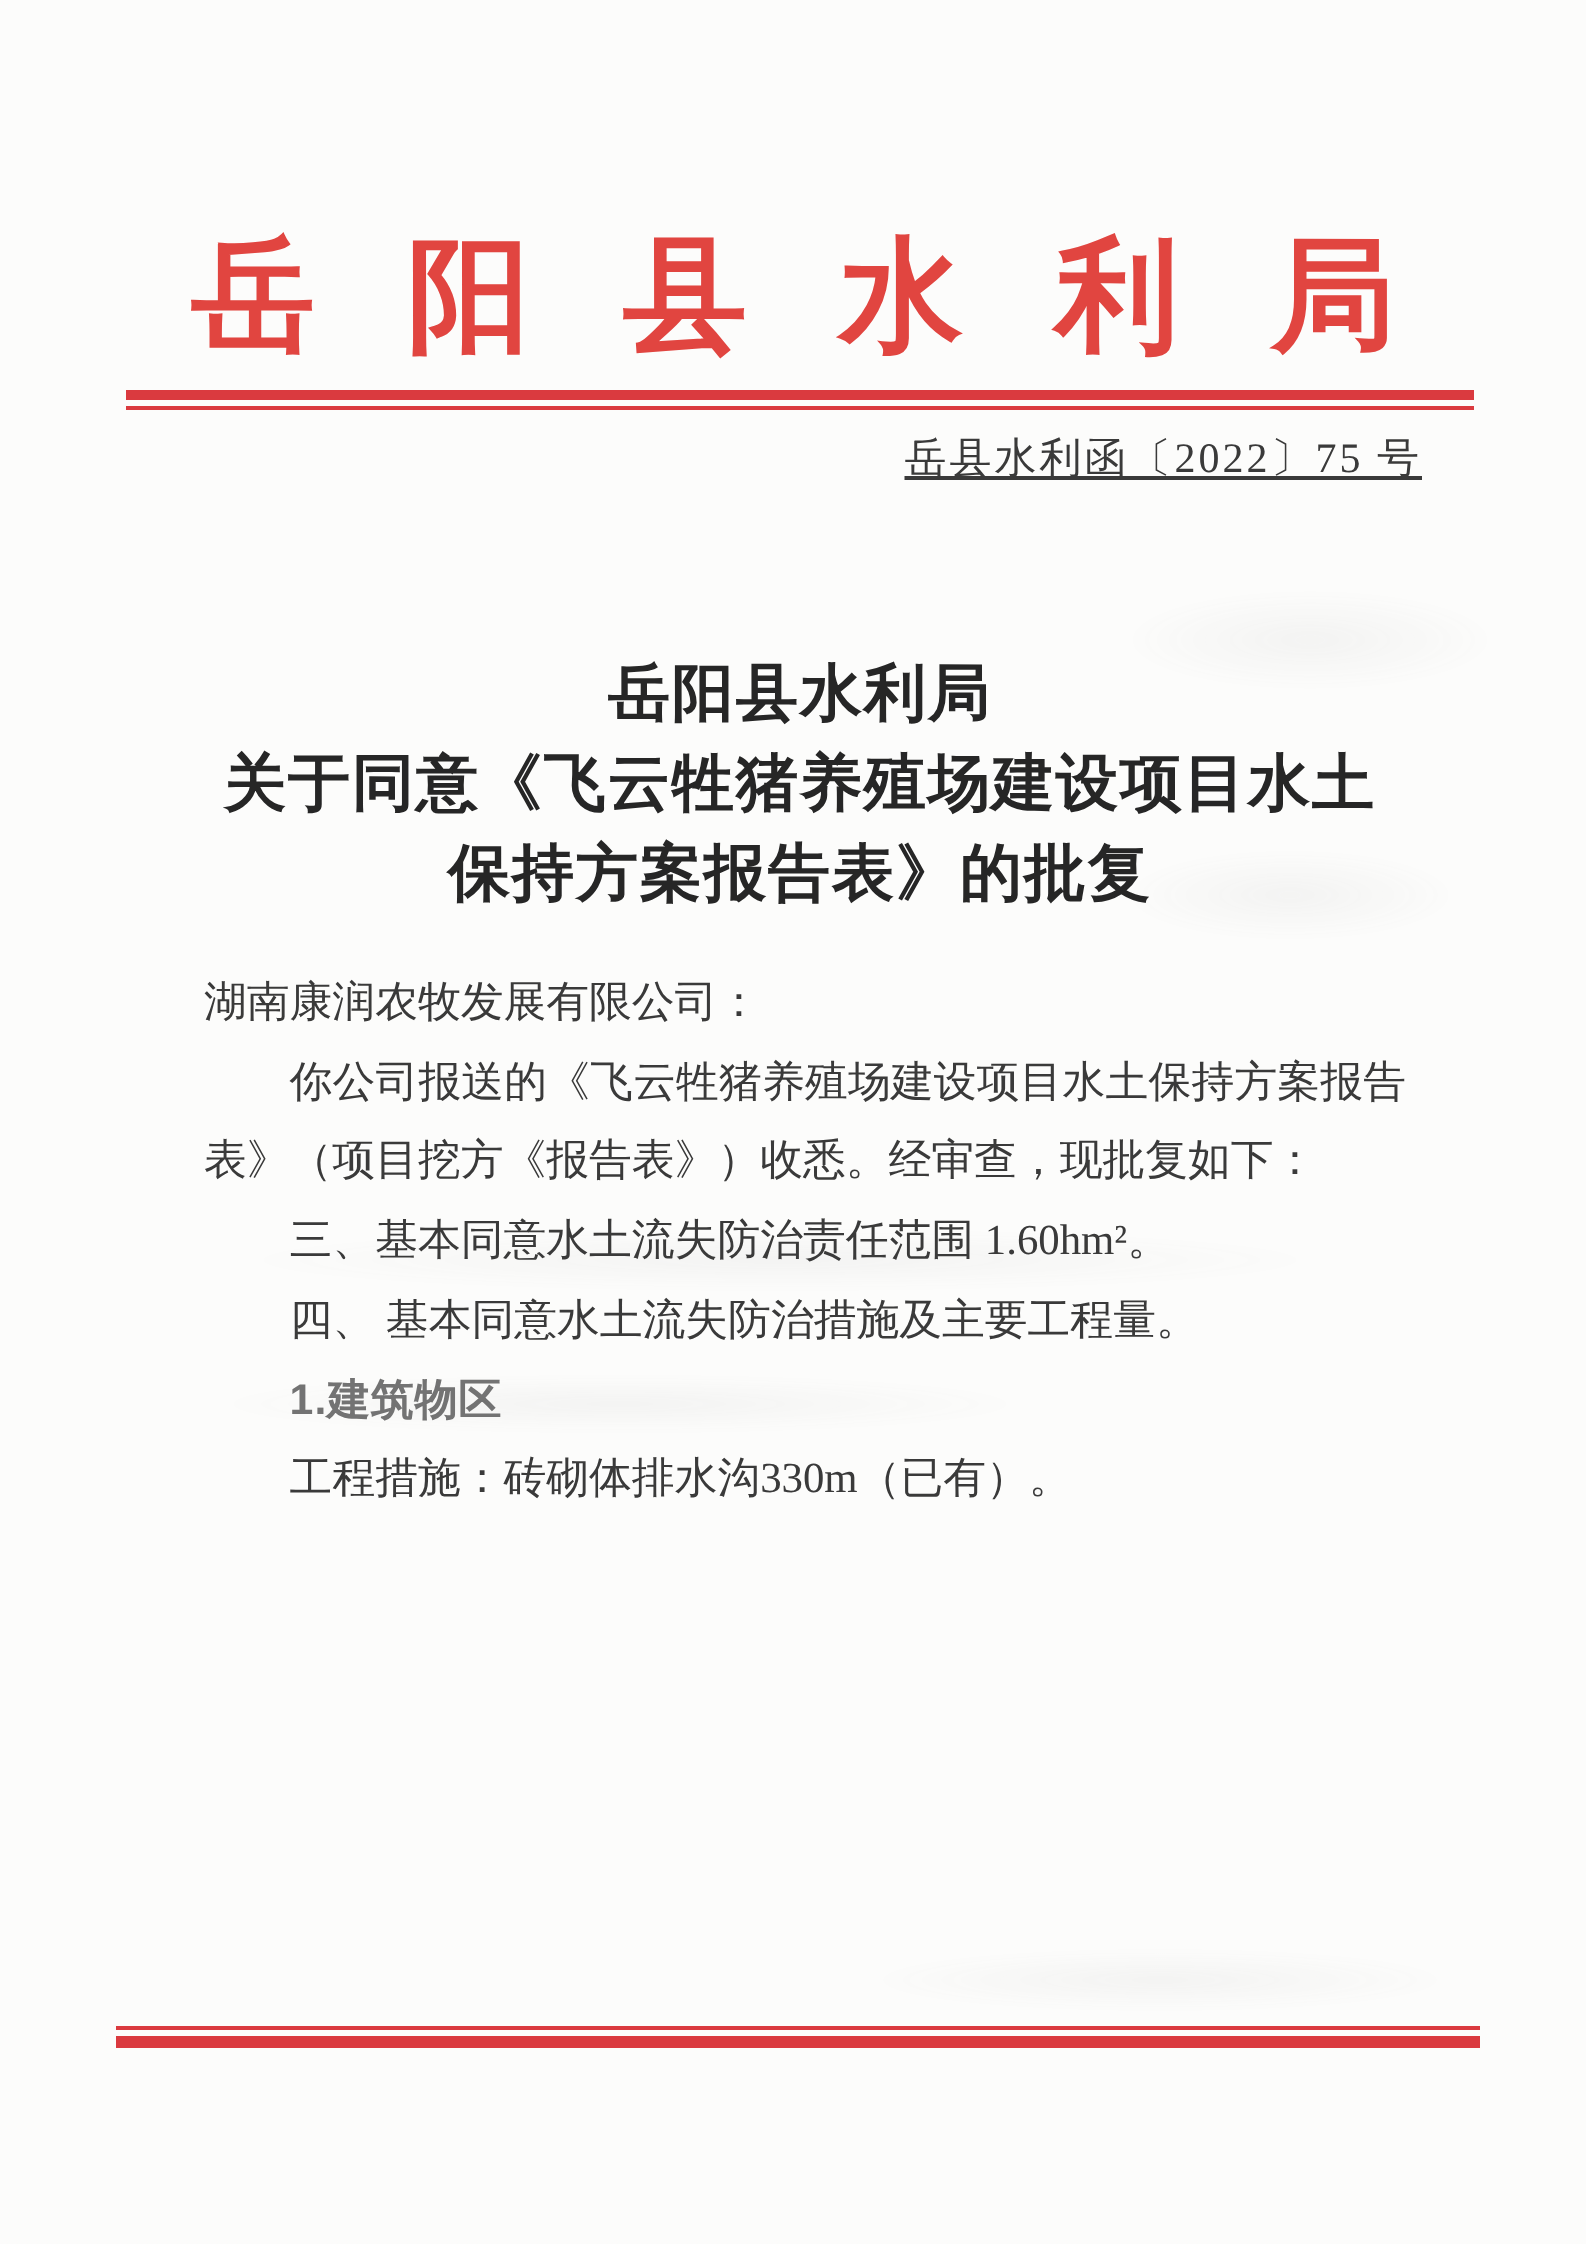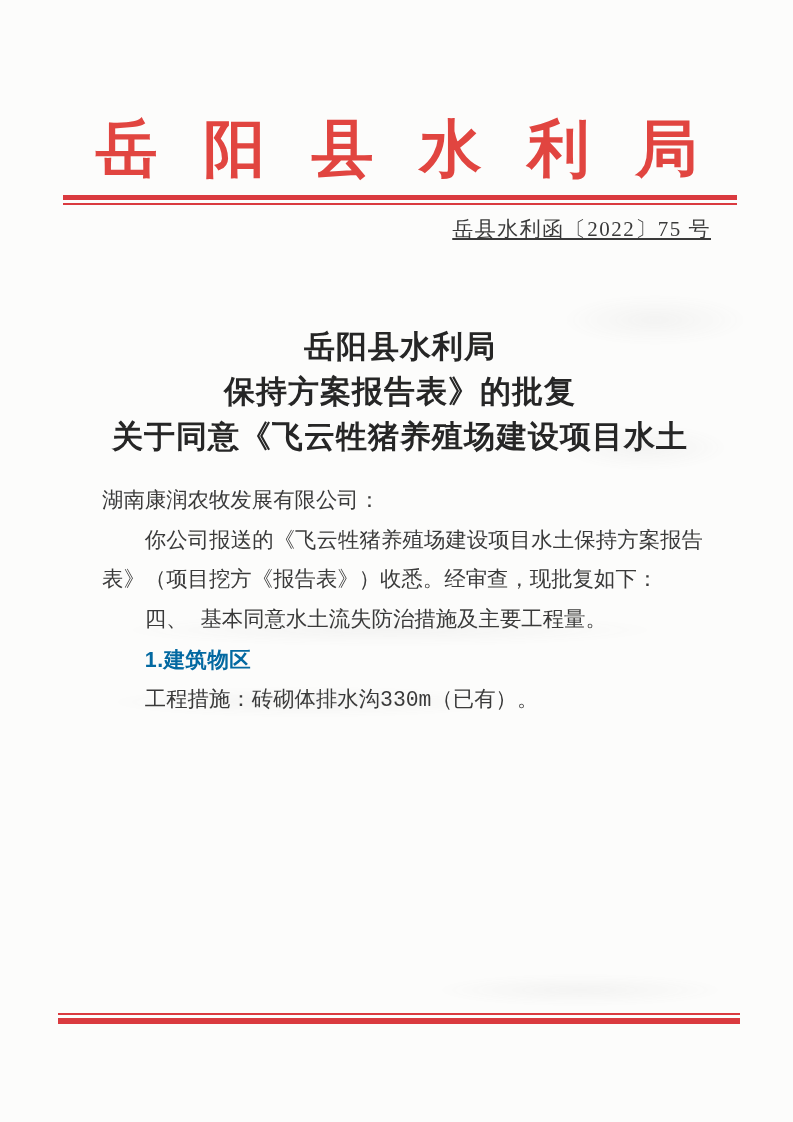--- a/index.html
+++ b/index.html
@@ -57,25 +57,25 @@
     color:var(--ink-title);
     letter-spacing:1px;
   }
   .body-text{
     position:absolute;top:482px;left:102px;width:601px;
     font-size:21.4px;line-height:39.7px;
     color:var(--ink);
     text-align:justify;
     text-justify:inter-character;
   }
-  .body-text p{text-indent:2em;font-family:Liberation Mono, monospace;}
+  .body-text p{text-indent:2em;}
   .body-text p.salutation{text-indent:0;}
   .body-text p.section-heading{
     font-family:"Liberation Sans","DejaVu Sans",sans-serif;
-    font-weight:bold;color:#0369a1;letter-spacing:.5px;
+    font-weight:bold;color:#737373;letter-spacing:.5px;
   }
 </style>
 </head>
 <body>
 
 <div class="page">
 
   <div class="smudge s1"></div>
   <div class="smudge s2"></div>
   <div class="smudge s3"></div>
@@ -86,27 +86,28 @@
 
   <div class="rule-top">
     <div class="rule thick"></div>
     <div class="rule thin"></div>
   </div>
 
   <div class="doc-number">岳县水利函〔2022〕75 号</div>
 
   <div class="doc-title">
     <div>岳阳县水利局</div>
+    <div>关于同意《飞云牲猪养殖场建设项目水土</div>
     <div>保持方案报告表》的批复</div>
-    <div>关于同意《飞云牲猪养殖场建设项目水土</div>
   </div>
 
   <div class="body-text">
     <p class="salutation">湖南康润农牧发展有限公司：</p>
     <p>你公司报送的《飞云牲猪养殖场建设项目水土保持方案报告表》（项目挖方《报告表》）收悉。经审查，现批复如下：</p>
+    <p>三、基本同意水土流失防治责任范围 1.60hm²。</p>
     <p>四、 基本同意水土流失防治措施及主要工程量。</p>
     <p class="section-heading">1.建筑物区</p>
     <p>工程措施：砖砌体排水沟330m（已有）。</p>
   </div>
 
   <div class="rule-bottom">
     <div class="rule thin"></div>
     <div class="rule thick"></div>
   </div>
 

